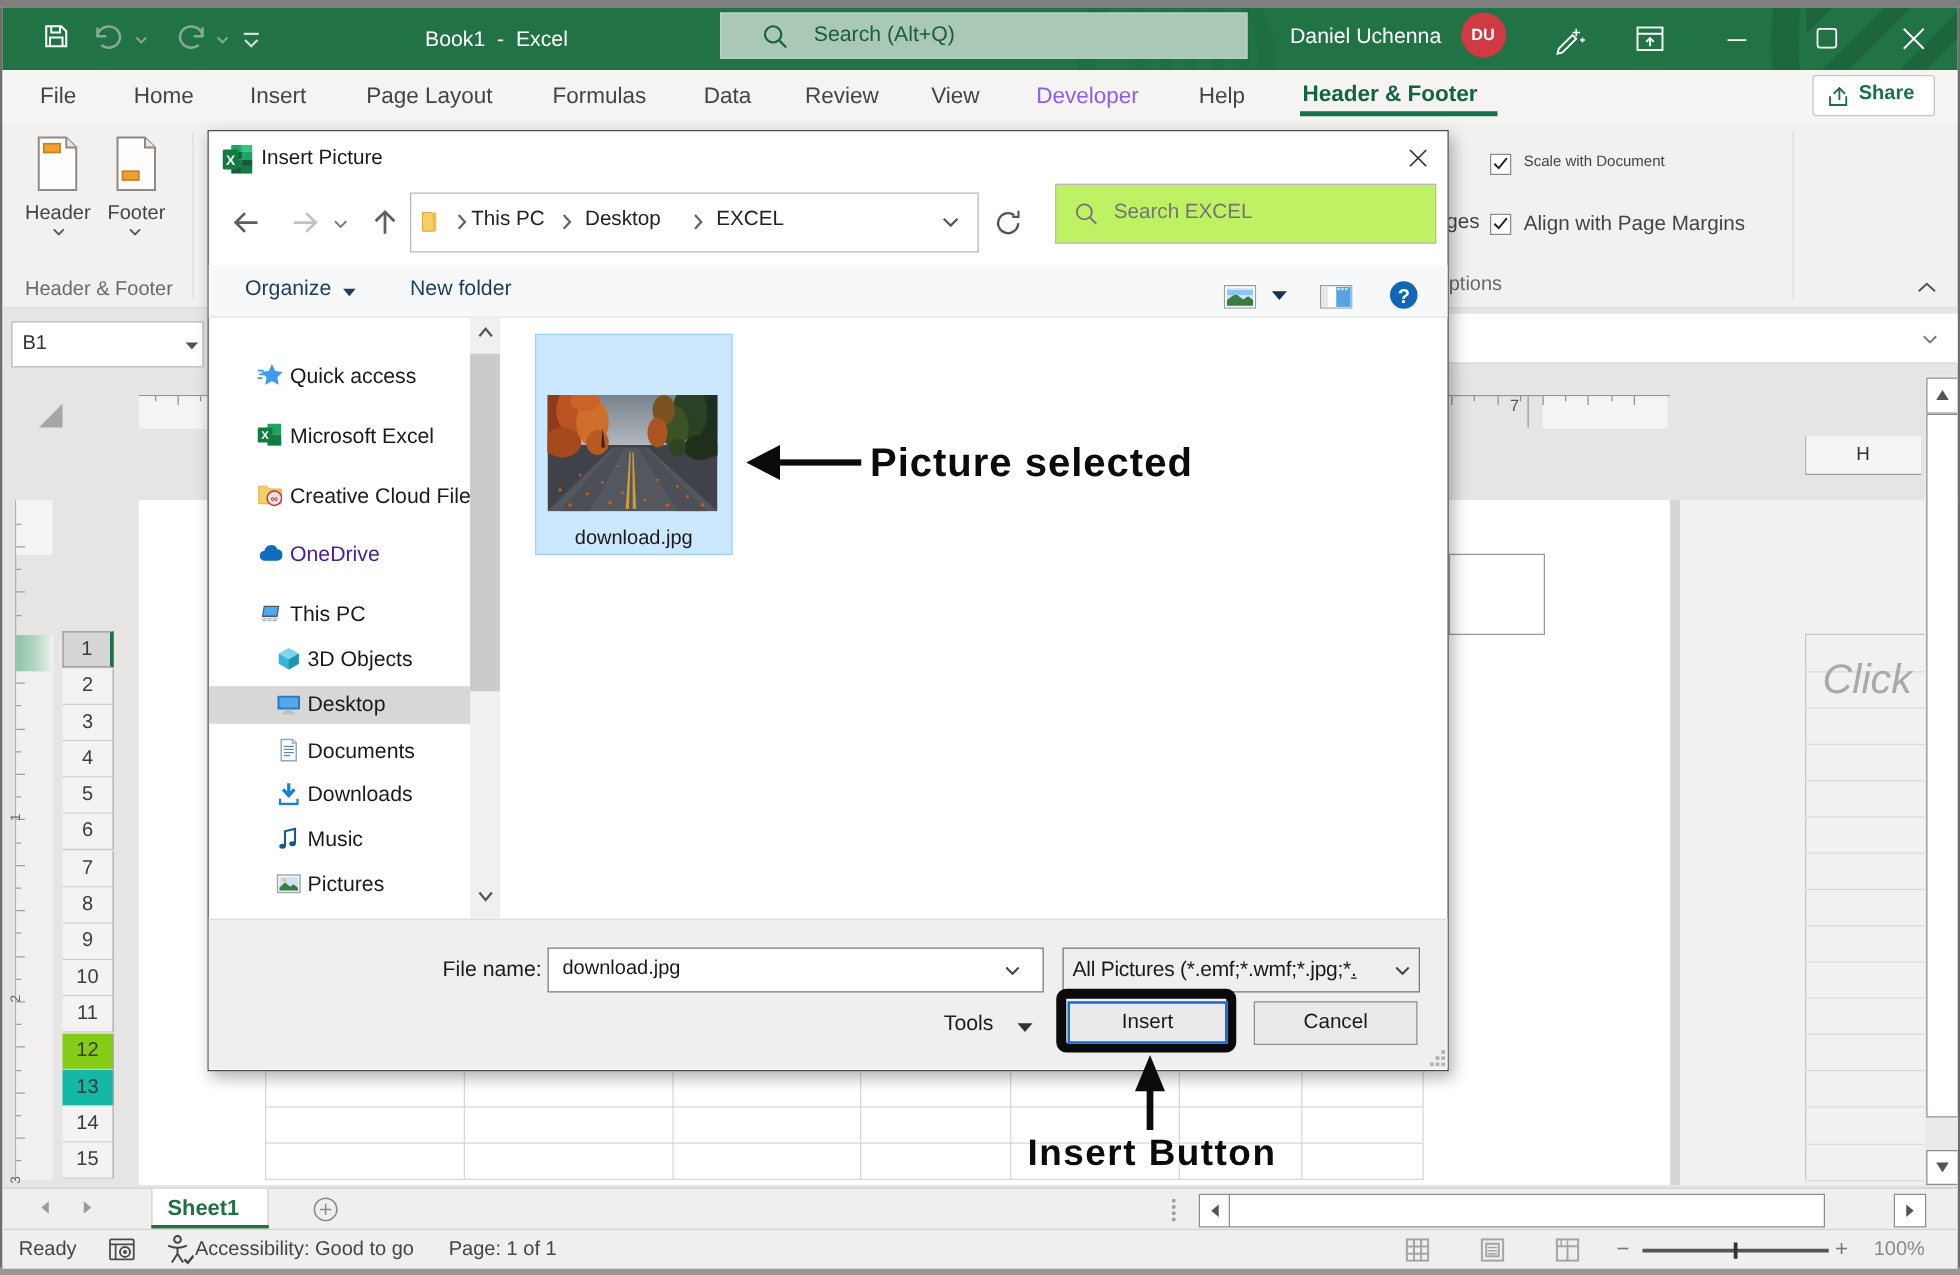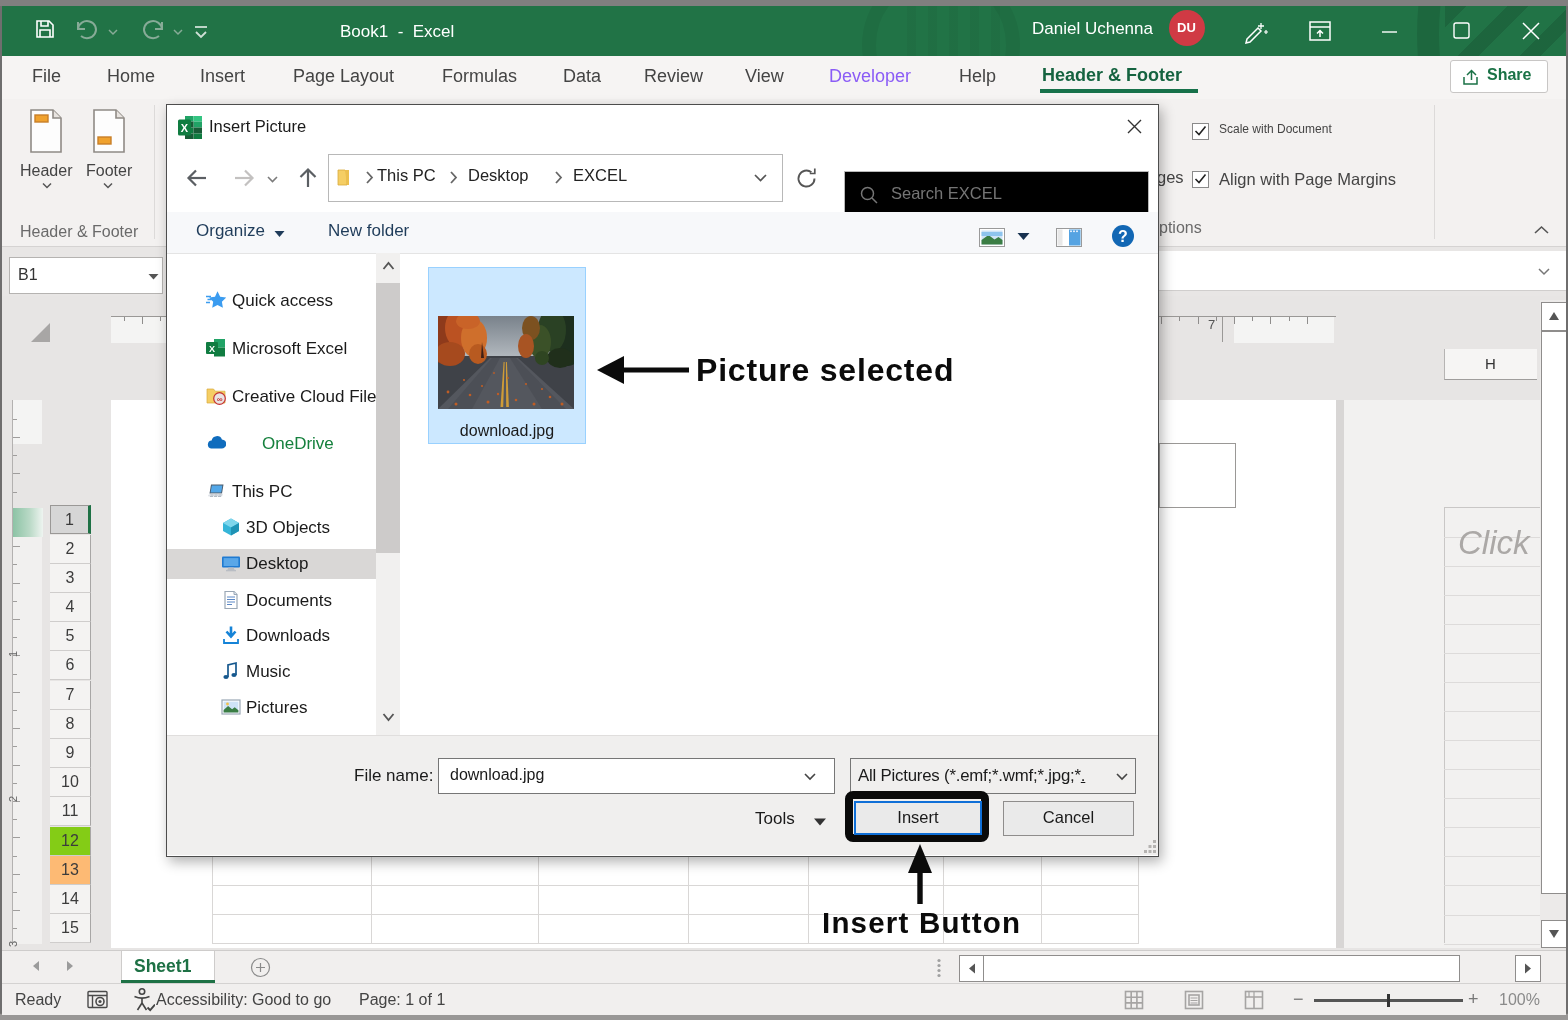--- a/index.html
+++ b/index.html
@@ -44,20 +44,27 @@
   <svg class="abs" style="left:170px;top:22px;" width="12" height="8" viewBox="0 0 12 8" fill="none" stroke="#87ab97" stroke-width="1.5">
       <path d="M2 2 l4 4 l4-4"></path>
     </svg>
 
   <svg class="abs" style="left:190px;top:18px;" width="18" height="16" viewBox="0 0 18 16" fill="none" stroke="#cfe0d6" stroke-width="1.8">
     <path d="M3 3 h12"></path>
       <path d="M4 8 l5 5 l5-5"></path>
   </svg>
   <div class="abs txt" style="left:338px;top:16px;color:#ffffff;font-size:17px;">Book1&nbsp;&nbsp;-&nbsp;&nbsp;Excel</div>
 
+  <div class="abs" style="left:574px;top:4px;width:420px;height:35px;background:#a9c9b6;border:1px solid #bad4c4;">
+    <svg class="abs" style="left:32px;top:7px;" width="22" height="22" viewBox="0 0 22 22" fill="none" stroke="#1d5c38" stroke-width="1.7">
+      <circle cx="9.5" cy="9.5" r="6.5"></circle>
+        <path d="M14.5 14.5 L20 20"></path>
+    </svg>
+    <div class="abs txt" style="left:74px;top:7px;color:#1d5c38;font-size:17px;">Search (Alt+Q)</div>
+  </div>
 
   <div class="abs txt" style="left:1030px;top:13px;color:#ffffff;font-size:17px;">Daniel Uchenna</div>
   <div class="abs" style="left:1167px;top:4px;width:36px;height:36px;border-radius:50%;background:#d03a44;">
     <div class="abs txt" style="left:8px;top:10px;color:#fff;font-size:13px;font-weight:bold;">DU</div>
   </div>
 
   <svg class="abs" style="left:1239px;top:11px;" width="28" height="28" viewBox="0 0 28 28" fill="none" stroke="#ffffff" stroke-width="1.5">
     <path d="M6 22 L17 11 l3 3 L9 25 l-4 1 z"></path>
     <path d="M20 6 v6 M17 9 h6" stroke-width="1.3"></path>
     <path d="M25 13 v4 M23 15 h4" stroke-width="1.2"></path>
@@ -343,21 +350,21 @@
       <div class="abs" style="left: 48px; top: 267.7px; width: 41px; height: 29.2px; background: rgb(244, 243, 242); border-bottom: 1px solid rgb(207, 205, 204); box-sizing: border-box; text-align: center; font-size: 16px; color: rgb(60, 60, 60); line-height: 28px; border-right: 1px solid rgb(168, 166, 165);">3</div>
       <div class="abs" style="left: 48px; top: 296.9px; width: 41px; height: 29.2px; background: rgb(244, 243, 242); border-bottom: 1px solid rgb(207, 205, 204); box-sizing: border-box; text-align: center; font-size: 16px; color: rgb(60, 60, 60); line-height: 28px; border-right: 1px solid rgb(168, 166, 165);">4</div>
       <div class="abs" style="left: 48px; top: 326.1px; width: 41px; height: 29.2px; background: rgb(244, 243, 242); border-bottom: 1px solid rgb(207, 205, 204); box-sizing: border-box; text-align: center; font-size: 16px; color: rgb(60, 60, 60); line-height: 28px; border-right: 1px solid rgb(168, 166, 165);">5</div>
       <div class="abs" style="left: 48px; top: 355.3px; width: 41px; height: 29.2px; background: rgb(244, 243, 242); border-bottom: 1px solid rgb(207, 205, 204); box-sizing: border-box; text-align: center; font-size: 16px; color: rgb(60, 60, 60); line-height: 28px; border-right: 1px solid rgb(168, 166, 165);">6</div>
       <div class="abs" style="left: 48px; top: 384.5px; width: 41px; height: 29.2px; background: rgb(244, 243, 242); border-bottom: 1px solid rgb(207, 205, 204); box-sizing: border-box; text-align: center; font-size: 16px; color: rgb(60, 60, 60); line-height: 28px; border-right: 1px solid rgb(168, 166, 165);">7</div>
       <div class="abs" style="left: 48px; top: 413.7px; width: 41px; height: 29.2px; background: rgb(244, 243, 242); border-bottom: 1px solid rgb(207, 205, 204); box-sizing: border-box; text-align: center; font-size: 16px; color: rgb(60, 60, 60); line-height: 28px; border-right: 1px solid rgb(168, 166, 165);">8</div>
       <div class="abs" style="left: 48px; top: 442.9px; width: 41px; height: 29.2px; background: rgb(244, 243, 242); border-bottom: 1px solid rgb(207, 205, 204); box-sizing: border-box; text-align: center; font-size: 16px; color: rgb(60, 60, 60); line-height: 28px; border-right: 1px solid rgb(168, 166, 165);">9</div>
       <div class="abs" style="left: 48px; top: 472.1px; width: 41px; height: 29.2px; background: rgb(244, 243, 242); border-bottom: 1px solid rgb(207, 205, 204); box-sizing: border-box; text-align: center; font-size: 16px; color: rgb(60, 60, 60); line-height: 28px; border-right: 1px solid rgb(168, 166, 165);">10</div>
       <div class="abs" style="left: 48px; top: 501.3px; width: 41px; height: 29.2px; background: rgb(244, 243, 242); border-bottom: 1px solid rgb(207, 205, 204); box-sizing: border-box; text-align: center; font-size: 16px; color: rgb(60, 60, 60); line-height: 28px; border-right: 1px solid rgb(168, 166, 165);">11</div>
       <div class="abs" style="left: 48px; top: 530.5px; width: 41px; height: 29.2px; background: #84cc16; border-bottom: 1px solid rgb(207, 205, 204); box-sizing: border-box; text-align: center; font-size: 16px; color: rgb(60, 60, 60); line-height: 28px; border-right: 1px solid rgb(168, 166, 165);">12</div>
-      <div class="abs" style="left: 48px; top: 559.7px; width: 41px; height: 29.2px; background: #fdba74; border-bottom: 1px solid rgb(207, 205, 204); box-sizing: border-box; text-align: center; font-size: 16px; color: rgb(60, 60, 60); line-height: 28px; border-right: 1px solid rgb(168, 166, 165);">13</div>
+      <div class="abs" style="left: 48px; top: 559.7px; width: 41px; height: 29.2px; background: #14b8a6; border-bottom: 1px solid rgb(207, 205, 204); box-sizing: border-box; text-align: center; font-size: 16px; color: rgb(60, 60, 60); line-height: 28px; border-right: 1px solid rgb(168, 166, 165);">13</div>
       <div class="abs" style="left: 48px; top: 588.9px; width: 41px; height: 29.2px; background: rgb(244, 243, 242); border-bottom: 1px solid rgb(207, 205, 204); box-sizing: border-box; text-align: center; font-size: 16px; color: rgb(60, 60, 60); line-height: 28px; border-right: 1px solid rgb(168, 166, 165);">14</div>
       <div class="abs" style="left: 48px; top: 618.1px; width: 41px; height: 29.2px; background: rgb(244, 243, 242); border-bottom: 1px solid rgb(207, 205, 204); box-sizing: border-box; text-align: center; font-size: 16px; color: rgb(60, 60, 60); line-height: 28px; border-right: 1px solid rgb(168, 166, 165);">15</div>
     </div>
 
   <div class="abs" style="left:1538px;top:4px;width:26px;height:648px;background:#eceae9;"></div>
   <div class="abs" style="left:1539px;top:6px;width:24px;height:27px;background:#fff;border:1px solid #8f8d8c;">
     <svg class="abs" style="left:6px;top:8px;" width="12" height="10" viewBox="0 0 12 10" fill="#555">
         <path d="M6 1 L11 9 H1 z"></path>
       </svg>
   </div>
@@ -497,21 +504,21 @@
       </svg>
     <div class="abs txt" style="left:244px;top:11px;font-size:16.5px;color:#222;">EXCEL</div>
     <svg class="abs" style="left:424px;top:18px;" width="15" height="10" viewBox="0 0 15 10" fill="none" stroke="#555" stroke-width="1.7">
         <path d="M2 2 l5.5 5.5 L13 2"></path>
       </svg>
   </div>
   <svg class="abs" style="left:627px;top:61px;" width="25" height="25" viewBox="0 0 25 25" fill="none" stroke="#555" stroke-width="1.9">
     <path d="M20.5 12.5 a8 8 0 1 1 -3.1 -6.3"></path>
     <path d="M20.8 2.5 v5 h-5" stroke-width="1.7"></path>
   </svg>
-  <div class="abs" style="left:677px;top:66px;width:303px;height:46px;background:#000000;border:1px solid #b8b8b8;">
+  <div class="abs" style="left:677px;top:42px;width:303px;height:46px;background:#bef264;border:1px solid #b8b8b8;">
     <svg class="abs" style="left:14px;top:13px;" width="20" height="20" viewBox="0 0 20 20" fill="none" stroke="#767676" stroke-width="1.5">
       <circle cx="8.5" cy="8.5" r="6"></circle>
         <path d="M13 13 L18 18"></path>
     </svg>
     <div class="abs txt" style="left:46px;top:12px;font-size:16.5px;color:#757575;">Search EXCEL</div>
   </div>
 
   <div class="abs" style="left:0px;top:107px;width:991px;height:41px;background:#f7f8fa;border-bottom:1px solid #e4e4e4;">
     <div class="abs txt" style="left:29px;top:9px;font-size:17px;color:#1f3c5a;">Organize</div>
     <svg class="abs" style="left:107px;top:18px;" width="11" height="8" viewBox="0 0 11 8" fill="#1f3c5a">
@@ -564,21 +571,21 @@
           <rect x="0" y="4" width="12" height="12" rx="1" fill="#107c41"></rect>
           <text x="6" y="13.5" font-family="Liberation Sans" font-weight="bold" font-size="9" fill="#fff" text-anchor="middle">X</text>
         </svg></div>
       <div class="abs txt" style="left: 65px; top: 134px; font-size: 17px; color: rgb(26, 26, 26);">Creative Cloud File</div>
       <div class="abs" style="left: 39px; top: 133px; width: 20px; height: 20px;"><svg width="20" height="20" viewBox="0 0 20 20">
           <path d="M1 3 h6.5 l1.8 2.2 H19 V17 H1 z" fill="#f5ce64" stroke="#d8ab3c" stroke-width="0.7"></path>
           <circle cx="13.5" cy="12.5" r="5.8" fill="#e9e3e3"></circle>
           <circle cx="13.5" cy="12.5" r="5.8" fill="none" stroke="#c43232" stroke-width="1.2"></circle>
           <text x="13.5" y="15.5" font-family="Liberation Sans" font-weight="bold" font-size="8" fill="#c43232" text-anchor="middle">∞</text>
         </svg></div>
-      <div class="abs txt" style="left: 65px; top: 181px; font-size: 17px; color: #15803d; margin-left: 30px;">OneDrive</div>
+      <div class="abs txt" style="left: 65px; top: 181px; font-size: 17px; color: #4c1d95;">OneDrive</div>
       <div class="abs" style="left: 39px; top: 180px; width: 20px; height: 20px;"><svg width="20" height="20" viewBox="0 0 20 20">
           <path d="M5 15.5 a4 4 0 0 1 .6-7.9 a5.4 5.4 0 0 1 10.3-1.2 a3.9 3.9 0 0 1 -.4 9.1 z" fill="#0f6cbd"></path>
         </svg></div>
       <div class="abs txt" style="left: 65px; top: 229px; font-size: 17px; color: rgb(26, 26, 26);">This PC</div>
       <div class="abs" style="left: 39px; top: 228px; width: 20px; height: 20px;"><svg width="20" height="20" viewBox="0 0 20 20">
           <path d="M5 3.5 h12.5 l-1.5 9 H3.5 z" fill="#4b5a6b"></path>
           <path d="M5.8 4.6 h10.6 l-1.2 6.8 H4.6 z" fill="#52a7e8"></path>
           <path d="M2 14 l3-1.2 h12 l-1 2.8 H2.5 z" fill="#dfe3e8"></path>
           <path d="M4.5 14 h3 M8.5 14 h3 M12.5 14 h3 M4 15.5 h3 M8 15.5 h3 M12 15.5 h3" stroke="#aab3bd" stroke-width="0.9"></path>
         </svg></div>

